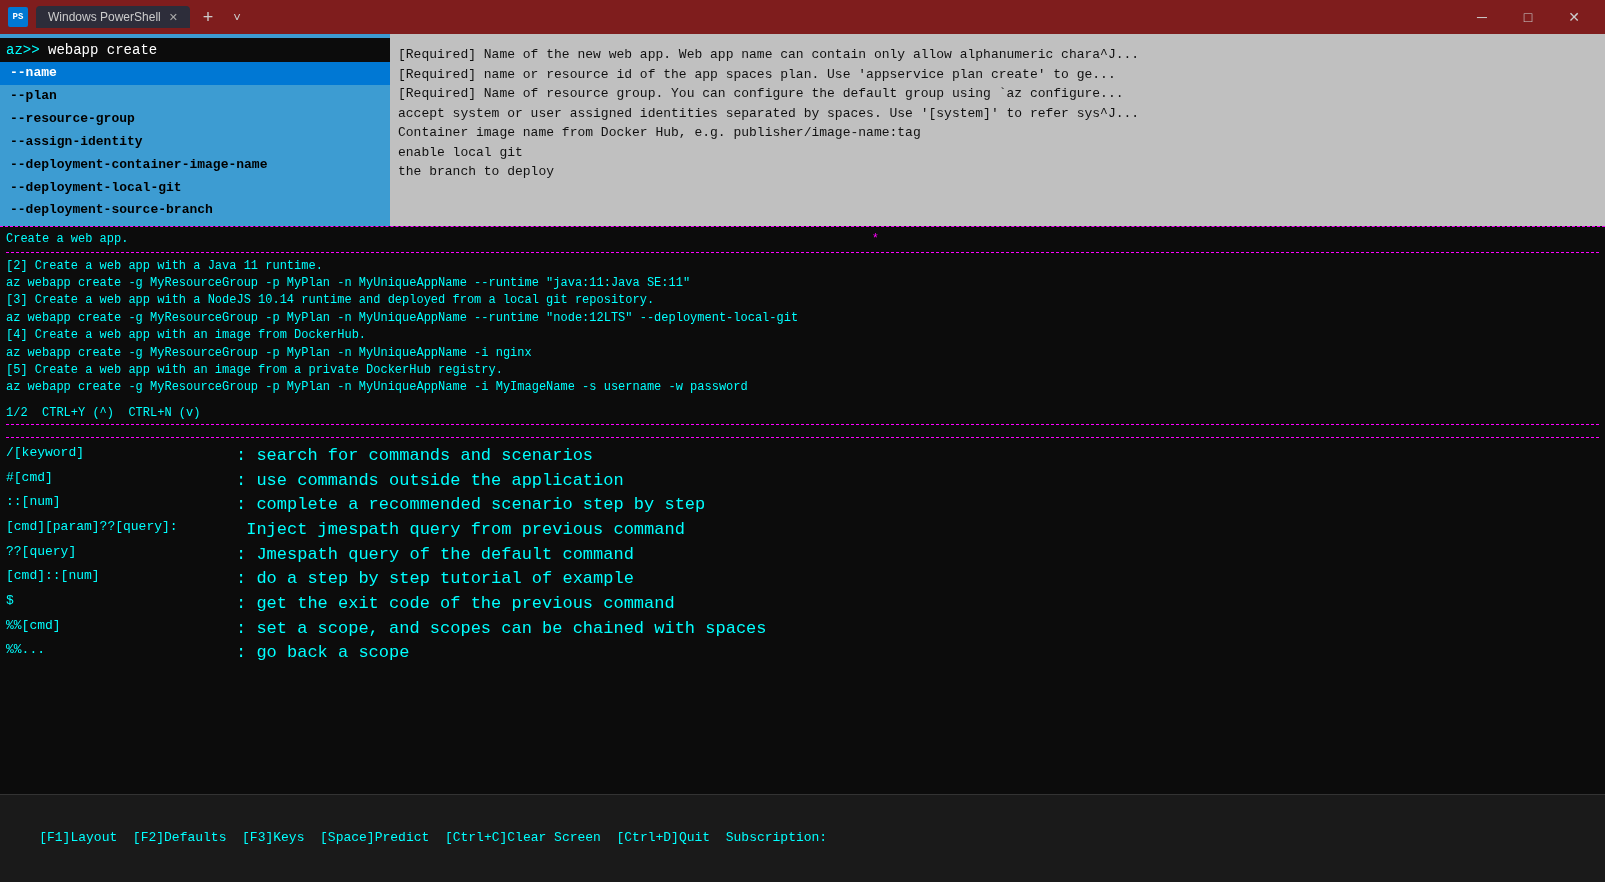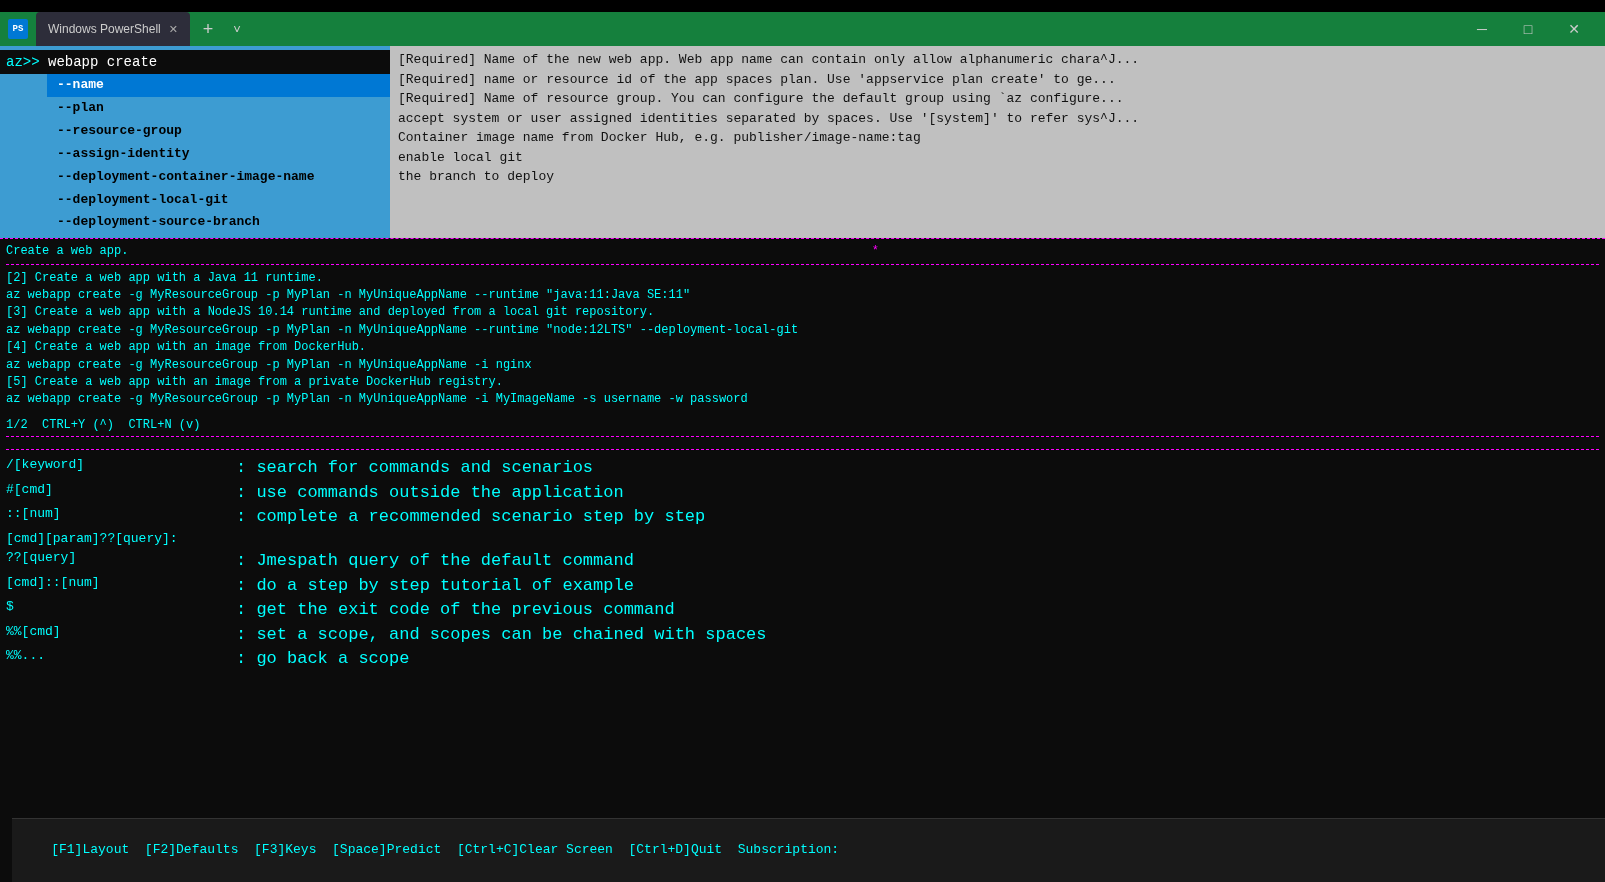--- a/index.html
+++ b/index.html
@@ -2,36 +2,36 @@
 <html><head>
   <meta charset="utf-8">
   <style>
     * { margin: 0; padding: 0; box-sizing: border-box; }
     body { width: 1605px; height: 882px; overflow: hidden; font-family: 'Courier New', Courier, monospace; background: #000; }
 
     
     .titlebar {
       display: flex;
       align-items: center;
-      background: #15803d;
+      background: #7f1d1d;
       height: 34px;
       padding: 0 8px;
       user-select: none;
-      margin-top: 12px;
     }
     .titlebar-icon {
       width: 20px; height: 20px;
       margin-right: 8px;
       background: #0078d4;
       border-radius: 2px;
       display: flex; align-items: center; justify-content: center;
       font-size: 11px; color: #fff; font-weight: bold;
     }
     .titlebar-tabs {
       display: flex;
+      align-items: center;
       height: 100%;
     }
     .titlebar-tab {
       display: flex; align-items: center;
       background: #2d2d3a;
       border-radius: 4px 4px 0 0;
       padding: 4px 12px;
       color: #ccc;
       font-size: 12px;
       font-family: 'Segoe UI', sans-serif;
@@ -75,55 +75,54 @@
       background: #fef9c3;
     }
     .autocomplete-left {
       background: #3d9cd2;
       min-width: 390px;
       padding: 4px 0;
     }
     .autocomplete-right {
       background: #c0c0c0;
       flex: 1;
-      padding: 4px 8px;
+      padding: 11px 8px;
       color: #000;
       font-size: 13px;
     }
     .ac-item {
       padding: 2px 10px;
       color: #000;
       font-size: 13px;
       font-weight: bold;
-      margin-left: 47px;
     }
     .ac-item.selected {
       background: #0078d4;
       color: #fff;
     }
     .ac-desc {
       color: #111;
       font-size: 13px;
       line-height: 1.5;
     }
 
     .line { display: block; white-space: pre; font-size: 12px; line-height: 1.45; color: #00ffff; }
 
     .asterisk { color: #ff00ff; }
 
     
     .bottom-bar {
       position: absolute;
       bottom: 0;
-      left: 12px;
+      left: 0;
       right: 0;
       background: #1a1a1a;
       color: #00ffff;
       font-size: 13px;
-      padding: 3px 8px;
+      padding: 15px 8px;
       border-top: 1px solid #333;
       white-space: pre;
     }
 
     .grid-row {
       display: grid;
       grid-template-columns: 230px 1fr;
       white-space: pre;
     }
     .grid-row .col-key { color: #00ffff; font-size: 13px; }
@@ -236,20 +235,21 @@
     <div class="grid-row">
       <span class="col-key">#[cmd]               </span>
       <span class="col-val">: use commands outside the application</span>
     </div>
     <div class="grid-row">
       <span class="col-key">::[num]              </span>
       <span class="col-val">: complete a recommended scenario step by step</span>
     </div>
     <div class="grid-row">
       <span class="col-key">[cmd][param]??[query]:</span>
+      <span class="col-val"> Inject jmespath query from previous command</span>
     </div>
     <div class="grid-row">
       <span class="col-key">??[query]            </span>
       <span class="col-val">: Jmespath query of the default command</span>
     </div>
     <div class="grid-row">
       <span class="col-key">[cmd]::[num]         </span>
       <span class="col-val">: do a step by step tutorial of example</span>
     </div>
     <div class="grid-row">

